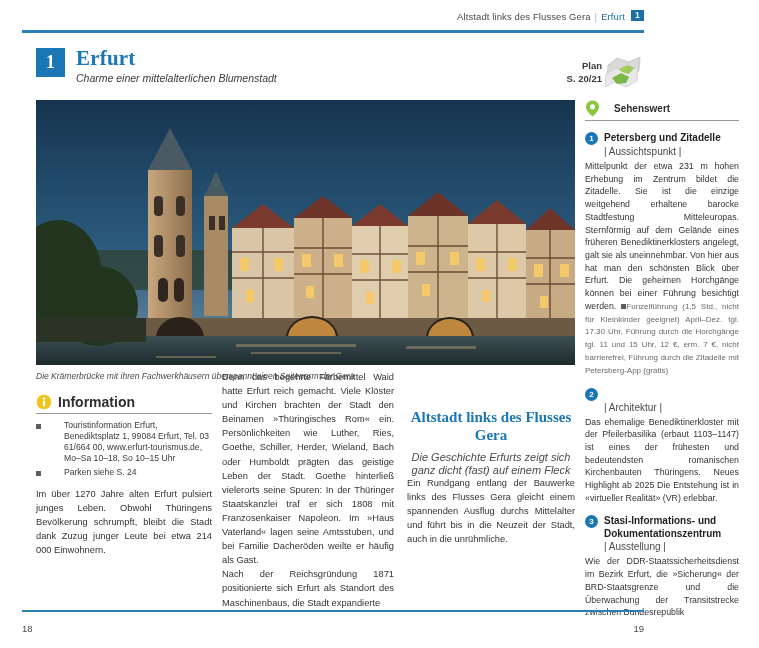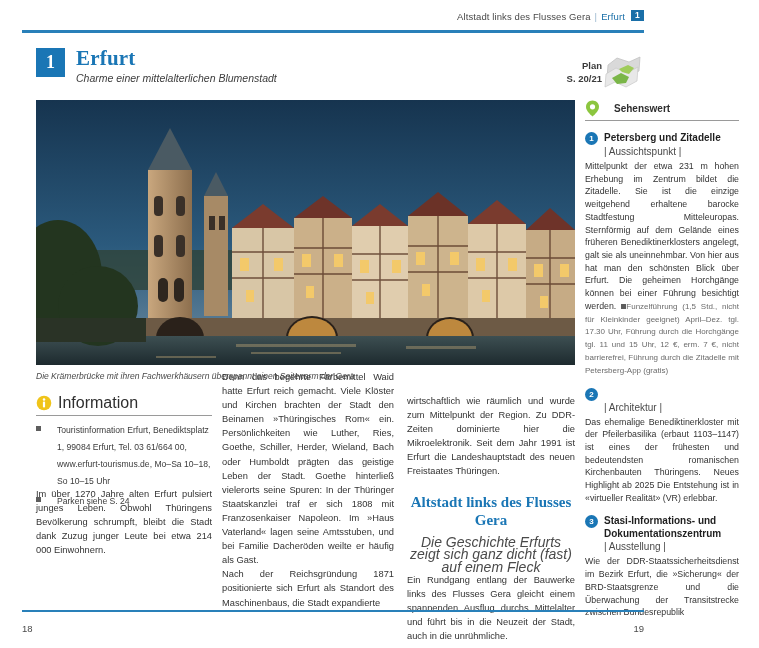--- a/index.html
+++ b/index.html
@@ -141,36 +141,36 @@
     left: 36px;
     top: 394px;
     width: 176px;
   }
   .info-head {
     display: flex;
     align-items: center;
     gap: 6px;
   }
   .info-title {
-    font-size: 16px;
-    font-weight: normal;
+    font-size: 14px;
+    font-weight: bold;
     color: #2e2e2e;
   }
   .info-rule {
     margin-top: 3px;
     height: 1px;
     background: #9a9a9a;
     width: 100%;
   }
   .info-list { margin-top: 6px; }
   .info-item {
     display: flex;
-    gap: 16px;
+    gap: 23px;
     font-size: 8.6px;
-    line-height: 17px;
+    line-height: 11px;
     color: #3b3b3b;
     margin-bottom: 3px;
   }
   .sq {
     display: inline-block;
     width: 5px; height: 5px;
     background: #5d5d5d;
     flex: 0 0 auto;
     margin-top: 4px;
   }
@@ -194,21 +194,21 @@
     text-align: center;
     font-family: "Liberation Serif", serif;
     font-size: 15px;
     line-height: 18px;
     font-weight: bold;
     color: #1a76b5;
   }
   .sec-sub {
     margin-top: 7px;
     text-align: center;
-    font-size: 14px;
+    font-size: 11px;
     line-height: 12.5px;
     font-style: italic;
     color: #4a4a4a;
   }
   .sec-body { margin-top: 9px; }
 
   
   .sidebar {
     position: absolute;
     left: 585px;
@@ -485,21 +485,20 @@
   <div class="col col1">
     <p>Im über 1270 Jahre alten Erfurt pulsiert junges Leben. Obwohl Thüringens Bevölkerung schrumpft, bleibt die Stadt dank Zuzug junger Leute bei etwa 214 000 Einwohnern.</p>
   </div>
 
   <div class="col col2">
     <p>Denn das begehrte Färbemittel Waid hatte Erfurt reich gemacht. Viele Klöster und Kirchen brachten der Stadt den Beinamen »Thüringisches Rom« ein. Persönlichkeiten wie Luther, Ries, Goethe, Schiller, Herder, Wieland, Bach oder Humboldt prägten das geistige Leben der Stadt. Goethe hinterließ vielerorts seine Spuren: In der Thüringer Staatskanzlei traf er sich 1808 mit Franzosenkaiser Napoleon. Im »Haus Vaterland« lagen seine Amtsstuben, und bei Familie Dacheröden weilte er häufig als Gast.</p>
     <p>Nach der Reichsgründung 1871 positionierte sich Erfurt als Standort des Maschinenbaus, die Stadt expandierte</p>
   </div>
 
   <div class="col col3">
-    <p>wirtschaftlich wie räumlich und wurde zum Mittelpunkt der Region. Zu DDR-Zeiten dominierte hier die Mikroelektronik. Seit dem Jahr 1991 ist Erfurt die Landeshauptstadt des neuen Freistaates Thüringen.</p>
     <div class="sec-head">Altstadt links des Flusses Gera</div>
     <div class="sec-sub">Die Geschichte Erfurts zeigt sich ganz dicht (fast) auf einem Fleck</div>
     <p class="sec-body">Ein Rundgang entlang der Bauwerke links des Flusses Gera gleicht einem spannenden Ausflug durchs Mittelalter und führt bis in die Neuzeit der Stadt, auch in die unrühmliche.</p>
   </div>
 
   <div class="sidebar">
     <div class="side-head">
       <svg width="15" height="17" viewBox="0 0 15 17">
         <path d="M7.5 0.6 C3.9 0.6 1 3.4 1 6.9 C1 11.2 7.5 16.4 7.5 16.4 C7.5 16.4 14 11.2 14 6.9 C14 3.4 11.1 0.6 7.5 0.6 Z" fill="#8cc63f"></path>
         <circle cx="7.5" cy="6.8" r="2.6" fill="#ffffff"></circle>

